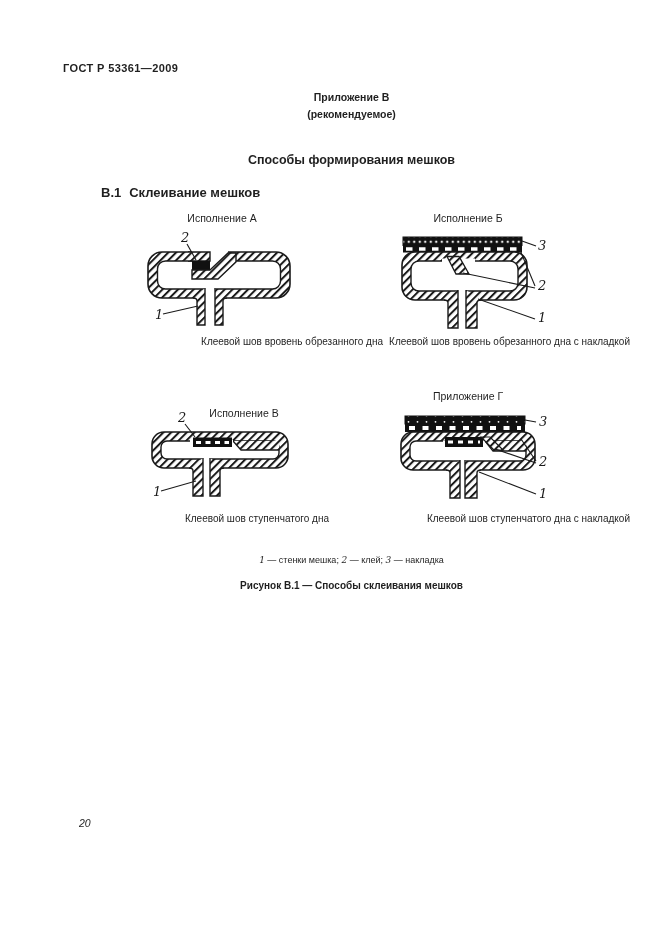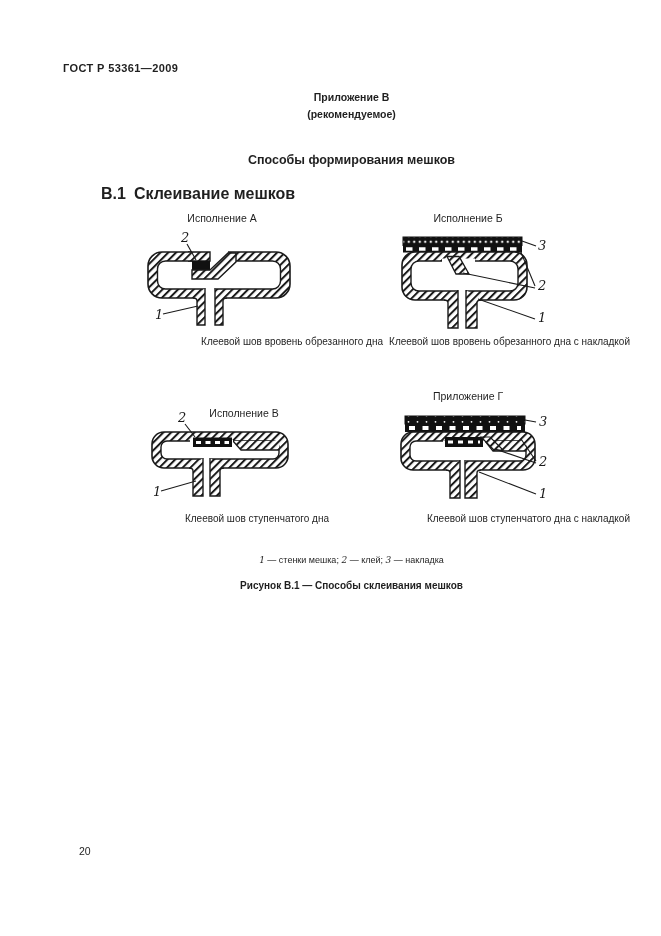--- a/index.html
+++ b/index.html
@@ -5,28 +5,28 @@
   html,body{margin:0;padding:0;background:#fff;}
   .page{
     position:relative;width:661px;height:936px;background:#ffffff;
     font-family:"Liberation Sans",sans-serif;color:#1f1f1f;overflow:hidden;
     border-bottom:2px solid #e2e2e2;
   }
   .doc-header{position:absolute;left:63px;top:62px;font-size:11px;font-weight:bold;letter-spacing:.4px;text-align:right;}
   .centered-col{position:absolute;left:63px;width:577px;text-align:center;}
   .appendix{top:89px;font-size:10.5px;font-weight:bold;line-height:17px;}
   .doc-title{top:153px;font-size:12.5px;font-weight:bold;}
-  .section-heading{position:absolute;left:101px;top:185px;font-size:16px;font-weight:bold;}
+  .section-heading{position:absolute;left:101px;top:185px;font-size:13px;font-weight:bold;}
   .section-heading span{margin-right:8px;}
   .fig-title{position:absolute;width:176px;text-align:center;font-size:10.5px;}
   .fig-caption{position:absolute;text-align:right;font-size:10px;}
   .legend{top:555px;font-size:9px;}
   .legend i{font-family:"DejaVu Serif",serif;}
   .figure-number{top:580px;font-size:10px;font-weight:bold;}
-  .page-number{position:absolute;left:79px;top:845px;font-size:10.5px;}
+  .page-number{position:absolute;left:79px;top:817px;font-size:10.5px;font-style:italic;}
   svg{position:absolute;}
   svg text{font-size:13px;font-family:"DejaVu Serif",serif;font-style:italic;fill:#1a1a1a;}
   .drawing path,.drawing rect.ln,.drawing polygon{stroke-linejoin:miter;}
 </style>
 </head>
 <body>
 
 <div class="page">
 
   <div class="doc-header">ГОСТ  Р 53361—2009</div>

